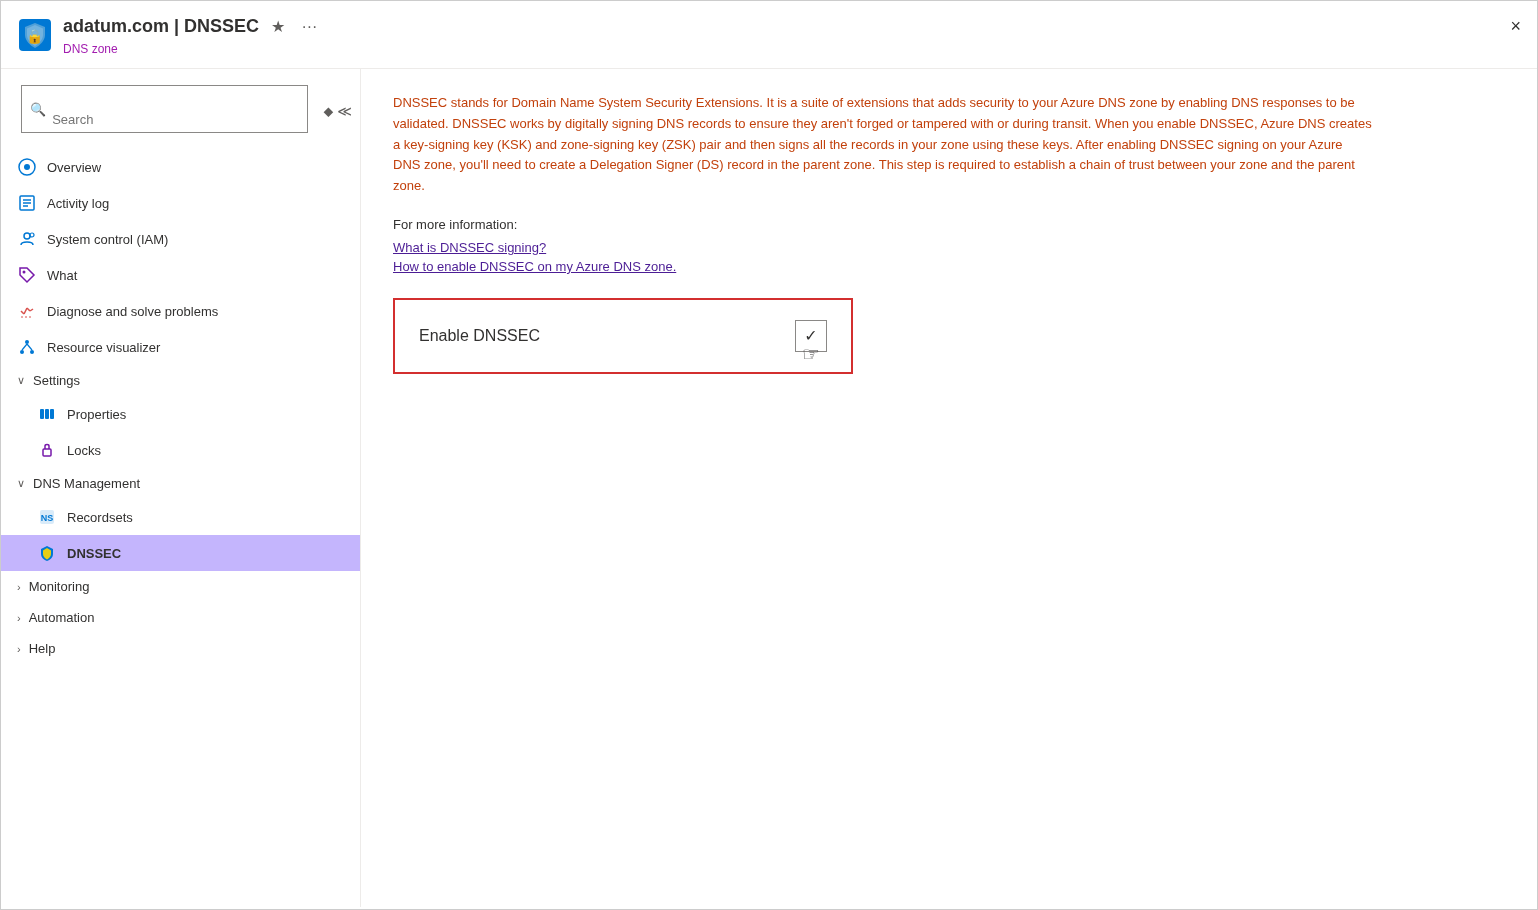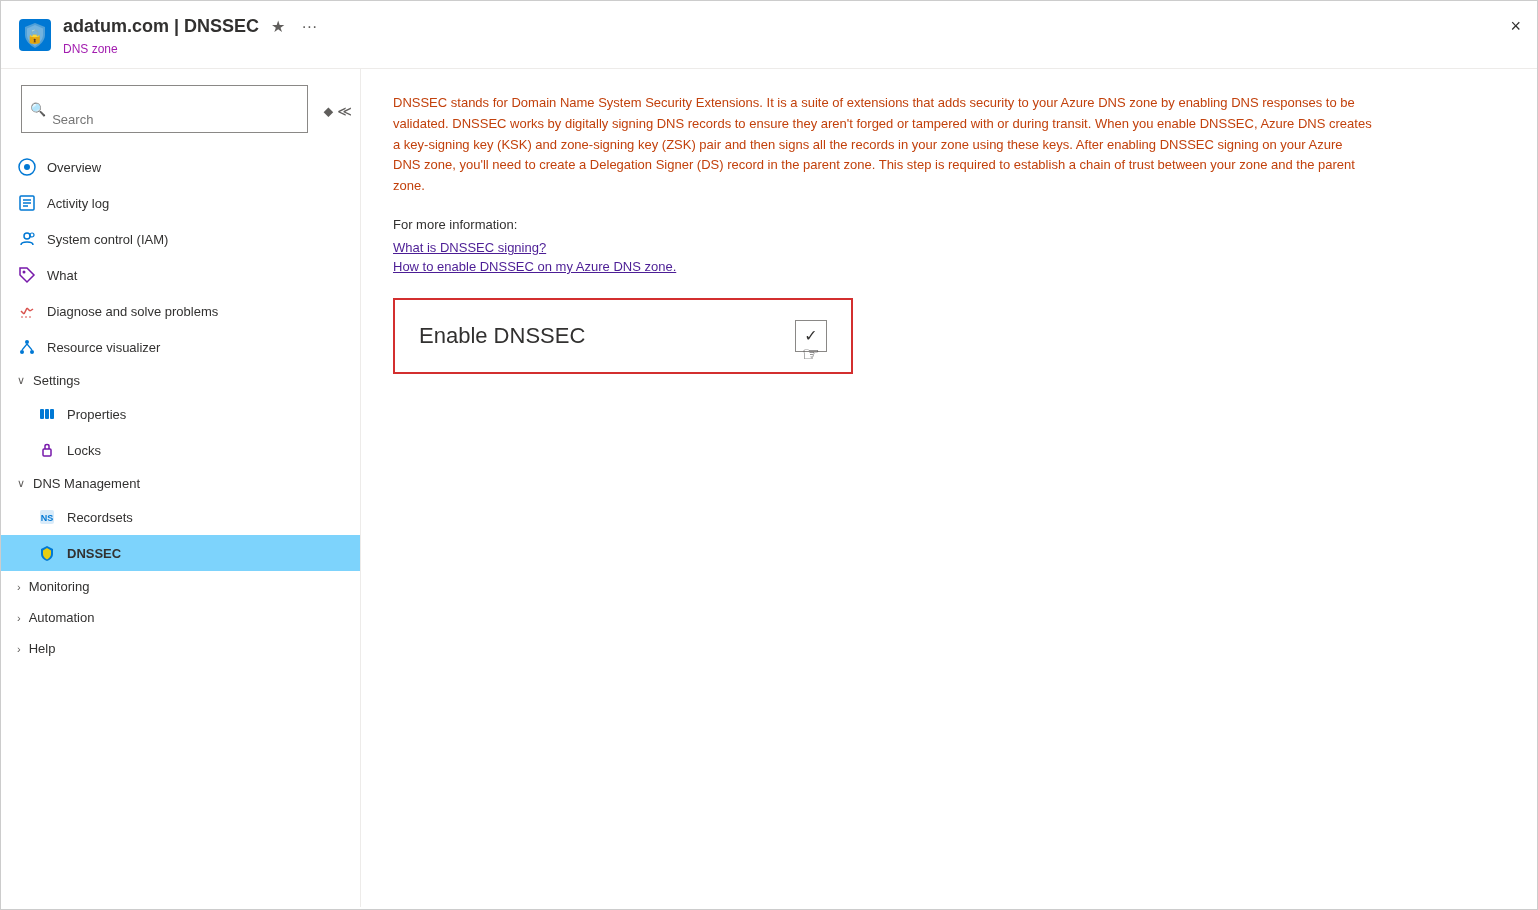--- a/index.html
+++ b/index.html
@@ -17,36 +17,36 @@
     
     .layout { display: flex; height: calc(910px - 72px); }
 
     
     .sidebar { width: 360px; min-width: 360px; border-right: 1px solid #edebe9; overflow-y: auto; padding: 8px 0; }
     .search-box { margin: 8px 12px 12px 12px; display: flex; align-items: center; border: 1px solid #8a8886; padding: 5px 8px; gap: 6px; background: #fff; }
     .search-box input { border: none; outline: none; font-size: 13px; flex: 1; color: #000000; margin-top: 21px; }
     .search-action-btn { background: none; border: none; cursor: pointer; font-size: 14px; color: #605e5c; }
 
     .nav-item { display: flex; align-items: center; gap: 10px; padding: 8px 16px; cursor: pointer; font-size: 13px; color: #323130; white-space: nowrap; }
-    .nav-item.active { background: #7dd3fc; font-weight: 600; }
+    .nav-item.active { background: #c4b5fd; font-weight: 600; }
     .nav-item .nav-icon { width: 20px; height: 20px; flex-shrink: 0; display: flex; align-items: center; justify-content: center; font-size: 16px; text-decoration: underline; }
     .nav-section-header { display: flex; align-items: center; gap: 8px; padding: 8px 16px; cursor: pointer; font-size: 13px; color: #323130; font-weight: 400; }
     .nav-section-header .chevron { font-size: 11px; color: #605e5c; }
     .nav-child { padding-left: 36px; }
 
     
     .main { flex: 1; padding: 24px 32px; overflow-y: auto; }
     .description-text { font-size: 13px; line-height: 1.6; color: #c2410c; max-width: 980px; margin-bottom: 20px; }
     .info-section { margin-bottom: 24px; }
     .info-section p { margin-bottom: 8px; font-size: 13px; color: #323130; }
     .link-text { color: #4c1d95; text-decoration: underline; cursor: pointer; font-size: 13px; display: block; margin-bottom: 4px; }
 
     
     .dnssec-card { border: 2px solid #d32f2f; padding: 20px 24px; display: flex; align-items: center; justify-content: space-between; max-width: 460px; margin-top: 8px; }
-    .dnssec-label { font-size: 22px; font-weight: 400; color: #323130; }
+    .dnssec-label { font-size: 16px; font-weight: 400; color: #323130; }
     .dnssec-toggle { position: relative; }
     .toggle-box { width: 32px; height: 32px; border: 1px solid #8a8886; display: flex; align-items: center; justify-content: center; cursor: pointer; background: #fff; }
     .toggle-checkmark { font-size: 16px; color: #323130; }
     .cursor-hand { position: absolute; bottom: -14px; left: 50%; transform: translateX(-50%); font-size: 20px; }
 
     
     .icon-overview { color: #0078d4; }
     .icon-activity { color: #0078d4; }
     .icon-iam { color: #0078d4; }
     .icon-tags { color: #7719aa; }

